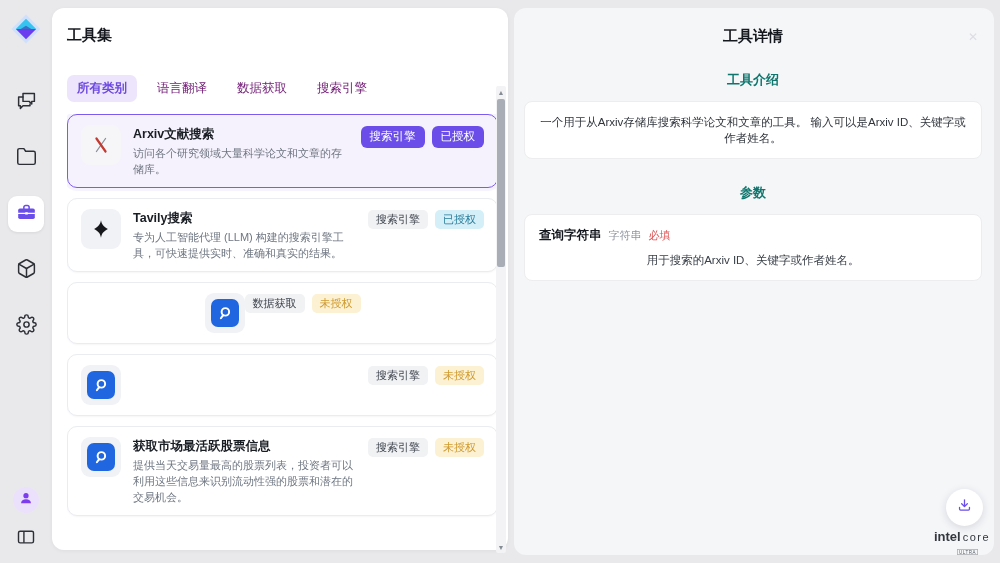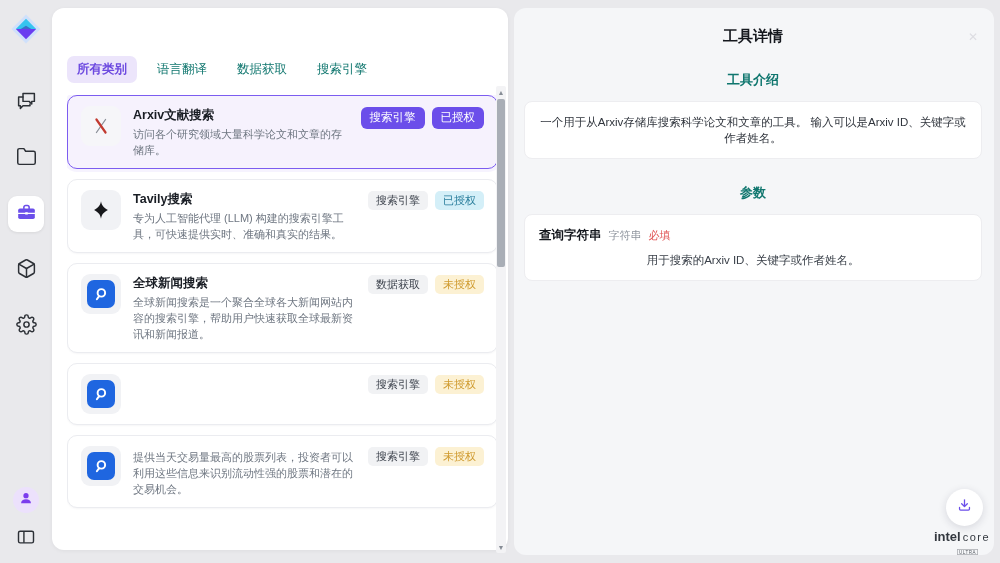--- a/index.html
+++ b/index.html
@@ -14,21 +14,21 @@
   .rail-item svg { width:21px; height:21px; stroke:#2c3036; stroke-width:1.7; fill:none; stroke-linecap:round; stroke-linejoin:round; }
   .rail-item.active { background:#ffffff; box-shadow:0 1px 3px rgba(0,0,0,.08); }
   .rail-bottom { position:absolute; bottom:12px; left:0; width:52px; display:flex; flex-direction:column; align-items:center; gap:14px; }
   .avatar { width:26px; height:26px; border-radius:50%; background:#ece1fc; display:flex; align-items:center; justify-content:center; }
   .collapse-btn svg { width:20px; height:20px; stroke:#2c3036; stroke-width:1.7; fill:none; }
 
   
   .panel-main { position:absolute; left:52px; top:8px; width:456px; height:542px; background:#ffffff; border-radius:12px; box-shadow:0 1px 4px rgba(0,0,0,.05); padding:18px 0 0 15px; }
   .panel-title { font-size:15px; font-weight:bold; color:#15181e; }
   .tabs { display:flex; align-items:center; gap:10px; margin-top:30px; }
-  .tab { font-size:12.5px; color:#0f766e; padding:5px 10px; border-radius:7px; cursor:pointer; }
+  .tab { font-size:12.5px; color:#701a75; padding:5px 10px; border-radius:7px; cursor:pointer; }
   .tab.active { background:#ece5fb; color:#6d4ae0; font-weight:bold; }
 
   .card-list { margin-top:12px; width:431px; height:457px; overflow:hidden; }
   .card { display:flex; align-items:flex-start; background:#fff; border:1px solid #ebecf0; border-radius:10px; padding:10px 13px; margin-bottom:10px; cursor:pointer; box-shadow:0 1px 2px rgba(20,20,40,.04);justify-content:center; }
   .card.selected { border:1.5px solid #7c5cf0; background:#f6f2fd; box-shadow:0 0 0 3px rgba(124,92,240,.07); }
   .card-icon { width:40px; height:40px; border-radius:9px; background:#f1f2f5; flex:0 0 auto; display:flex; align-items:center; justify-content:center; }
   .card.selected .card-icon { background:#f6f6f9; }
   .card-body { flex:1 1 auto; min-width:0; margin-left:12px; margin-right:8px; }
   .card-title { font-size:12.5px; font-weight:bold; color:#191d24; line-height:16px; padding-top:1px; }
   .card-desc { font-size:11px; color:#6e7681; line-height:16px; margin-top:3px; }
@@ -129,20 +129,21 @@
     <div class="collapse-btn">
       <span><svg viewBox="0 0 24 24">
             <rect x="3" y="5" width="18" height="14" rx="2"></rect>
             <line x1="9.5" y1="5" x2="9.5" y2="19"></line>
           </svg></span>
     </div>
   </div>
 </div>
 
 <div class="panel-main">
+  <div class="panel-title">工具集</div>
 
   <div class="tabs">
     <div class="tab active">所有类别</div>
     <div class="tab">语言翻译</div>
     <div class="tab">数据获取</div>
     <div class="tab">搜索引擎</div>
   </div>
 
   <div class="card-list">
 
@@ -181,24 +182,20 @@
 
     <div class="card">
       <div class="card-icon">
         <div class="icon-blue">
             <svg width="18" height="18" viewBox="0 0 24 24">
               <circle cx="12.5" cy="10.5" r="5" stroke="#fff" stroke-width="2.6" fill="none"></circle>
               <line x1="9" y1="15.5" x2="6.5" y2="19" stroke="#fff" stroke-width="2.6" stroke-linecap="round"></line>
             </svg>
           </div>
       </div>
-      <div class="card-body">
-        <div class="card-title">全球新闻搜索</div>
-        <div class="card-desc">全球新闻搜索是一个聚合全球各大新闻网站内容的搜索引擎，帮助用户快速获取全球最新资讯和新闻报道。</div>
-      </div>
       <div class="card-badges">
         <span class="badge cat">数据获取</span>
         <span class="badge auth-no">未授权</span>
       </div>
     </div>
 
     <div class="card">
       <div class="card-icon">
         <div class="icon-blue">
             <svg width="18" height="18" viewBox="0 0 24 24">
@@ -218,20 +215,21 @@
     <div class="card">
       <div class="card-icon">
         <div class="icon-blue">
             <svg width="18" height="18" viewBox="0 0 24 24">
               <circle cx="12.5" cy="10.5" r="5" stroke="#fff" stroke-width="2.6" fill="none"></circle>
               <line x1="9" y1="15.5" x2="6.5" y2="19" stroke="#fff" stroke-width="2.6" stroke-linecap="round"></line>
             </svg>
           </div>
       </div>
       <div class="card-body">
+        <div class="card-title">获取市场最活跃股票信息</div>
         <div class="card-desc">提供当天交易量最高的股票列表，投资者可以利用这些信息来识别流动性强的股票和潜在的交易机会。</div>
       </div>
       <div class="card-badges">
         <span class="badge cat">搜索引擎</span>
         <span class="badge auth-no">未授权</span>
       </div>
     </div>
 
   </div>
 

